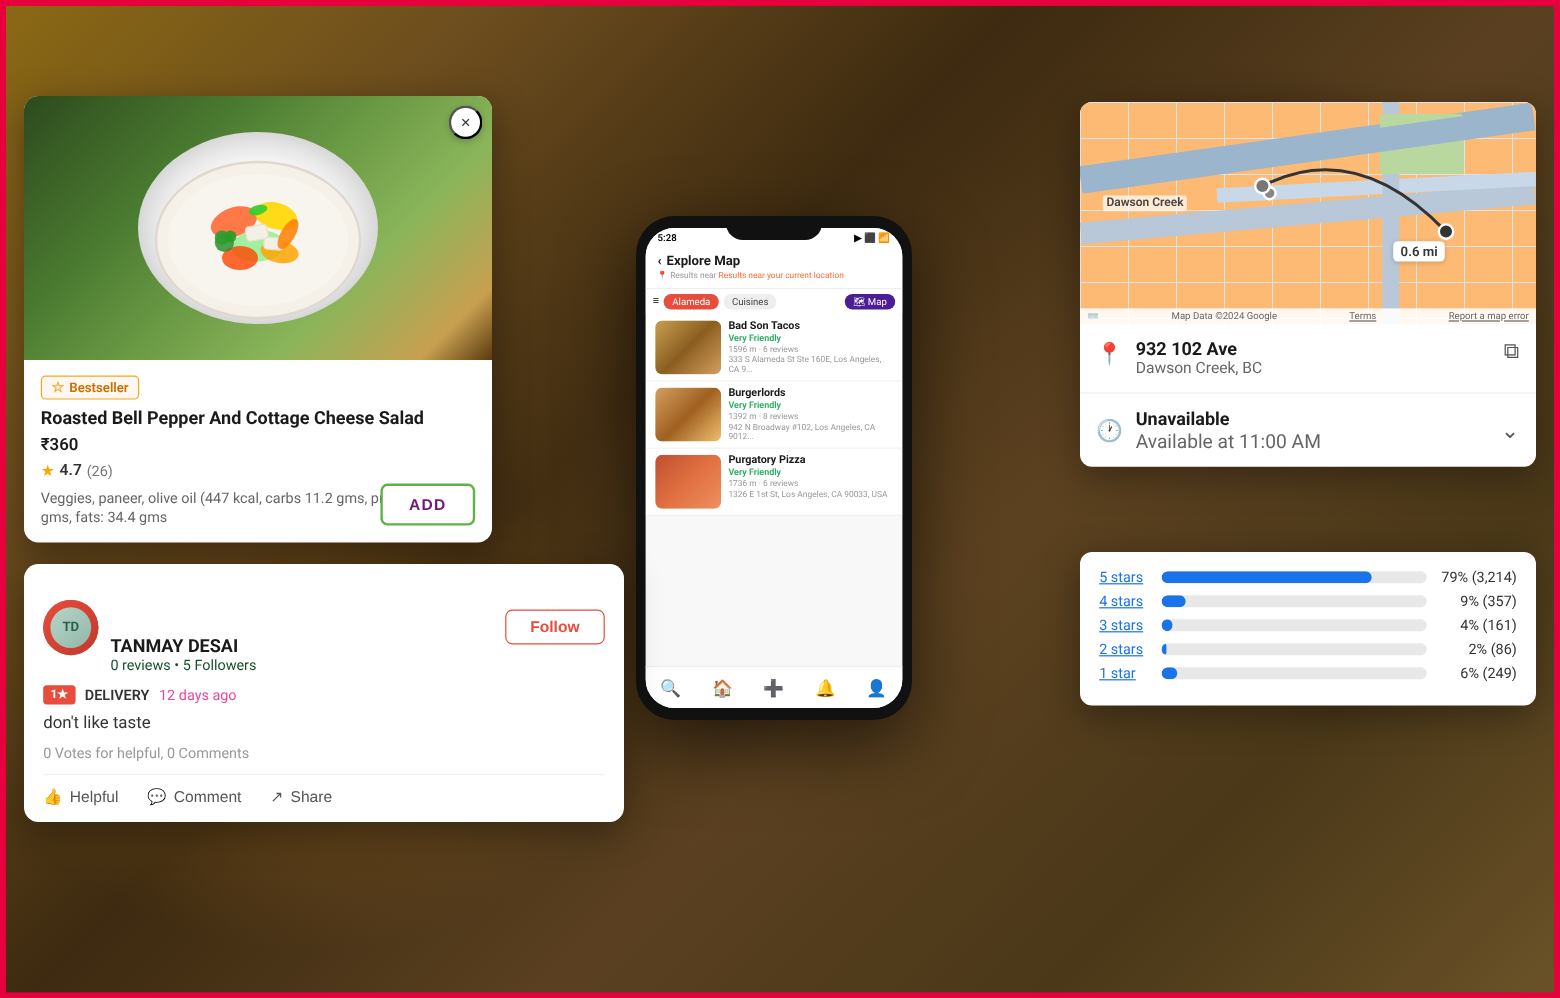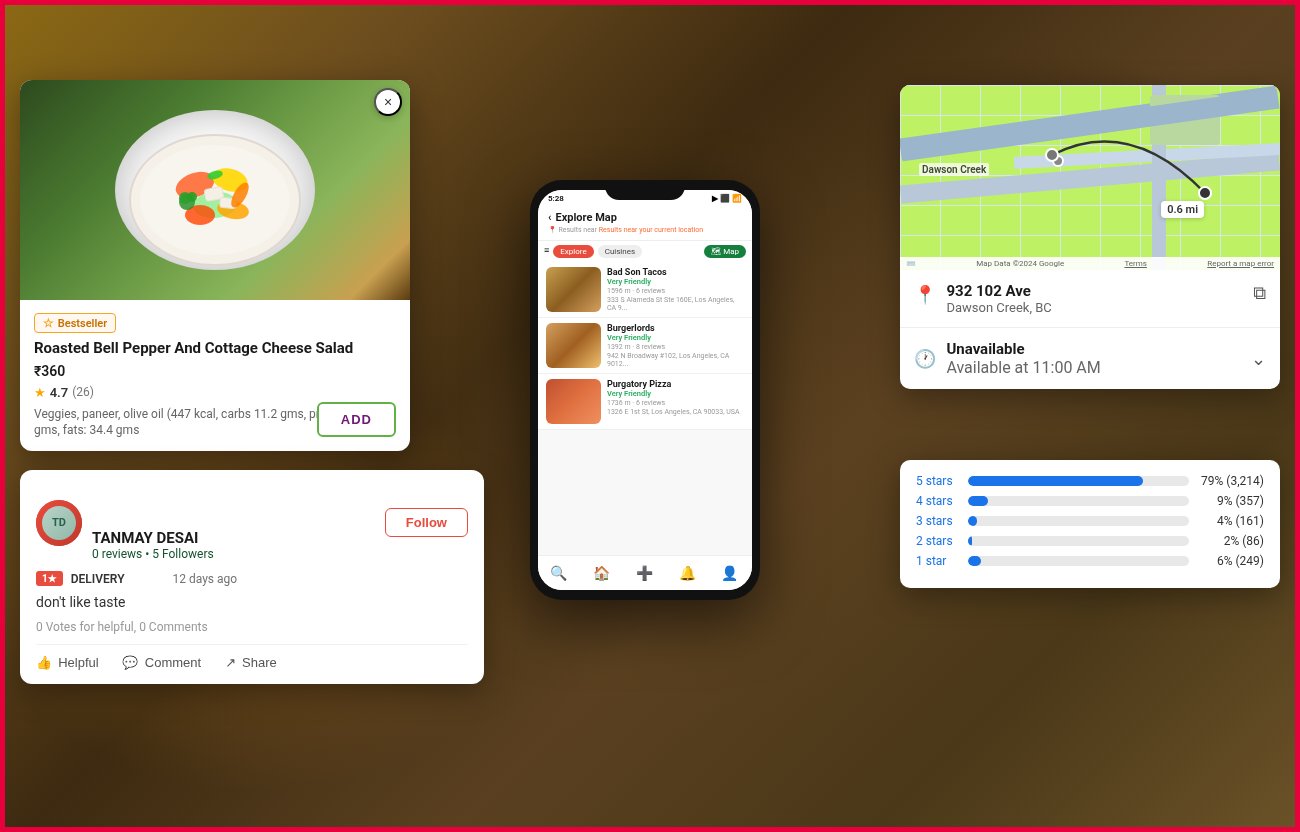--- a/index.html
+++ b/index.html
@@ -174,21 +174,21 @@
       border-radius: 6px;
       cursor: pointer;
       letter-spacing: 1px;
     }
 
     
     .review-card {
       position: absolute;
       top: 470px;
       left: 20px;
-      width: 464px;
+      width: 500px;
       background: white;
       border-radius: 12px;
       padding: 14px 16px;
       box-shadow: 0 8px 30px rgba(0,0,0,0.35);
       z-index: 10;
     }
 
     .reviewer-header {
       display: flex;
       align-items: center;
@@ -250,22 +250,21 @@
     }
 
     .review-type {
       font-size: 12px;
       font-weight: 600;
       color: #333;
     }
 
     .review-time {
       font-size: 12px;
-      color: #737373;
-      margin-left: 40px;
+      color: #ec4899;
     }
 
     .review-text {
       font-size: 14px;
       color: #333;
       margin-bottom: 10px;
     }
 
     .review-votes {
       font-size: 12px;
@@ -375,21 +374,21 @@
       font-size: 8px;
       color: #444;
     }
 
     .filter-chip.active {
       background: #e84c3d;
       color: white;
     }
 
     .map-chip {
-      background: #15803d;
+      background: #4c1d95;
       border-radius: 10px;
       padding: 2px 7px;
       font-size: 8px;
       color: white;
       margin-left: auto;
     }
 
     .phone-restaurant-list {
       overflow-y: auto;
       height: calc(100% - 110px);
@@ -459,21 +458,21 @@
       border-radius: 10px;
       overflow: hidden;
       box-shadow: 0 8px 30px rgba(0,0,0,0.35);
       z-index: 10;
     }
 
     .map-area {
       width: 100%;
       height: 185px;
       position: relative;
-      background: #bef264;
+      background: #fdba74;
       overflow: hidden;
     }
 
     
     .map-area::before {
       content: '';
       position: absolute;
       inset: 0;
       background-image:
         linear-gradient(#d8e4ee 1px, transparent 1px),
@@ -673,20 +672,21 @@
     .rating-row {
       display: flex;
       align-items: center;
       gap: 10px;
       margin-bottom: 6px;
     }
 
     .rating-label {
       font-size: 12px;
       color: #1a73e8;
+      text-decoration: underline;
       cursor: pointer;
       min-width: 42px;
     }
 
     .rating-bar-bg {
       flex: 1;
       height: 10px;
       background: #e8e8e8;
       border-radius: 5px;
       overflow: hidden;
@@ -822,21 +822,21 @@
           <span>Explore Map</span>
         </div>
         <div class="phone-subtitle">
           <span style="color:#999;font-size:7px;">📍 Results near </span>
           <span style="font-size:7px;color:#ff6b35;">Results near your current location</span>
         </div>
       </div>
 
       <div class="phone-filter-row">
         <span style="font-size:9px;">≡</span>
-        <span class="filter-chip active">Explore</span>
+        <span class="filter-chip active">Alameda</span>
         <span class="filter-chip">Cuisines</span>
         <span class="map-chip">🗺 Map</span>
       </div>
 
       <div class="phone-restaurant-list">
 
         <div class="phone-restaurant-item">
           <div class="phone-rest-img">
             <div class="img-tacos"></div>
           </div>

